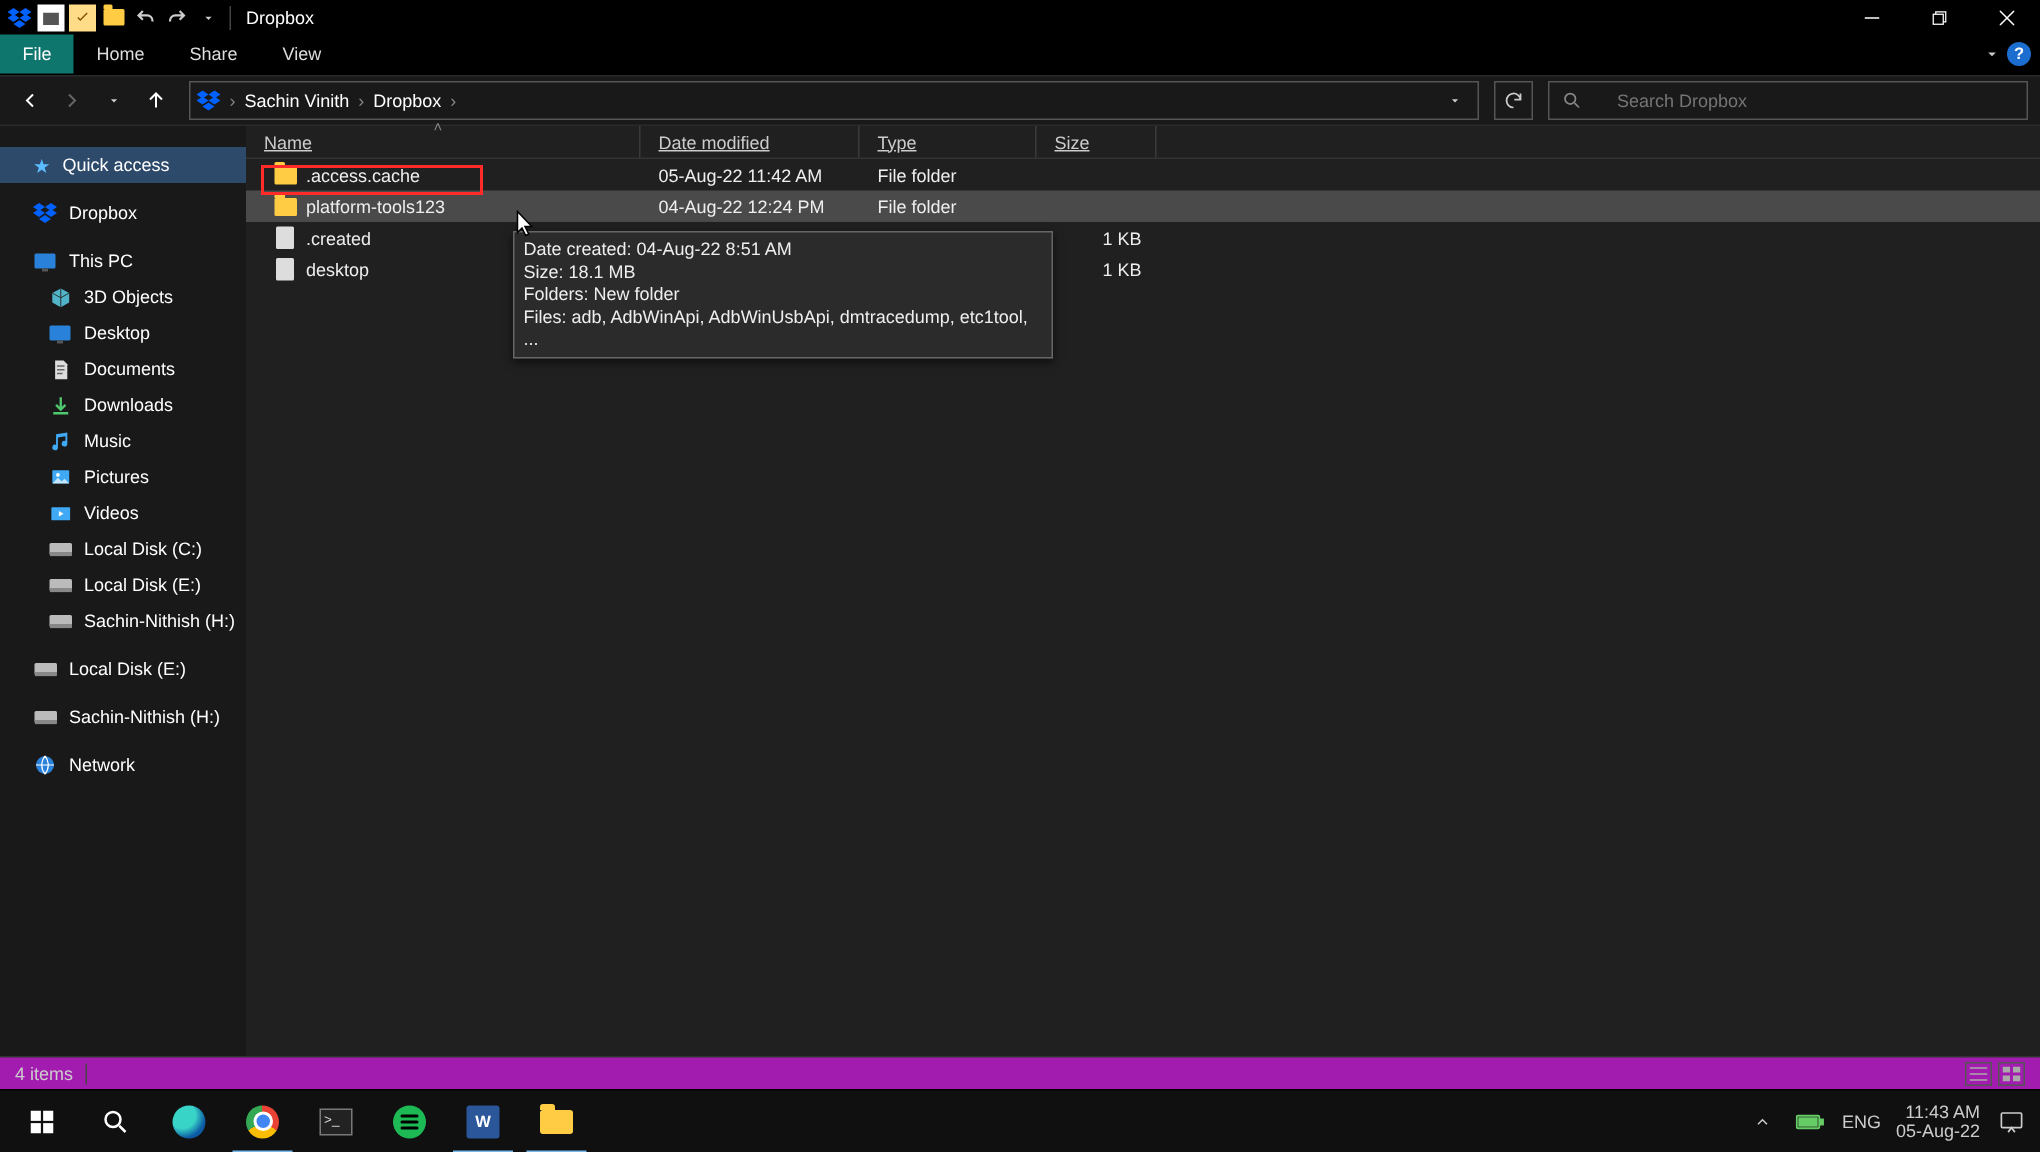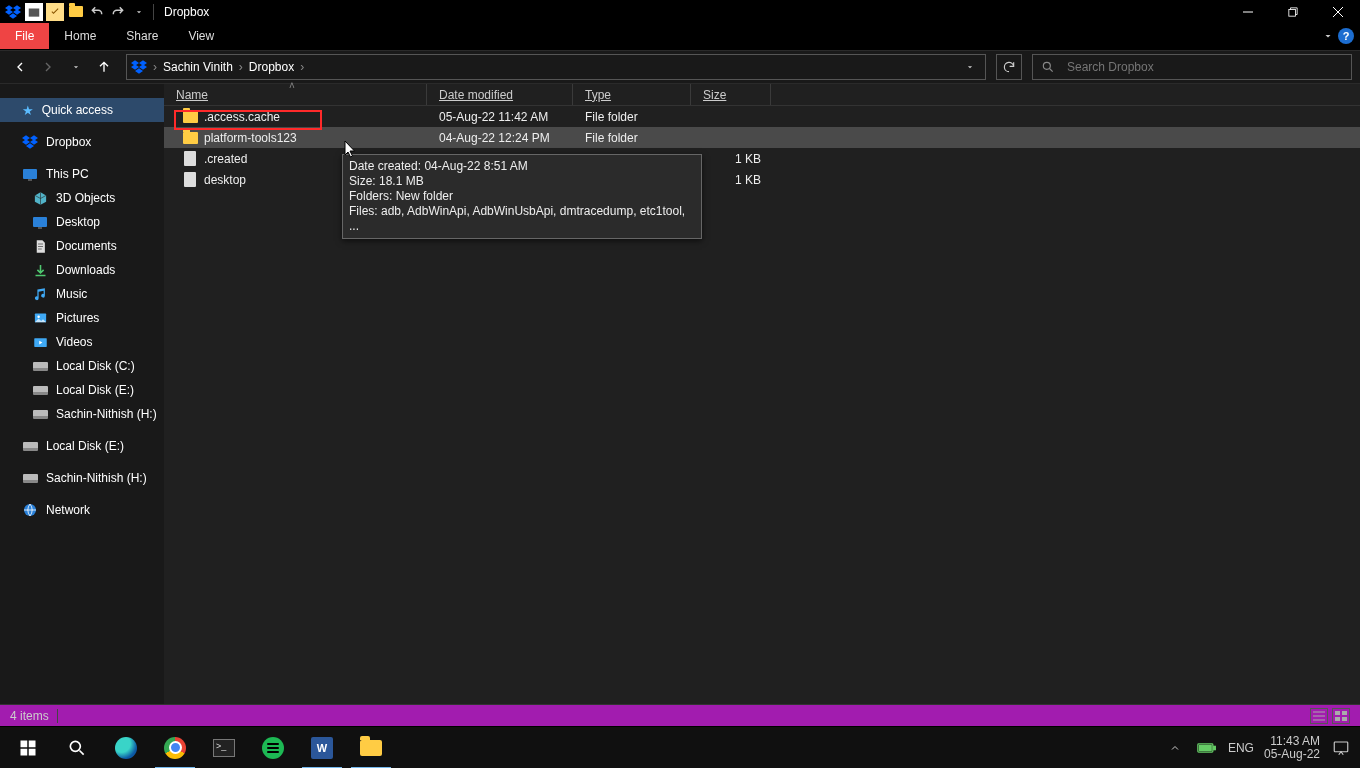--- a/index.html
+++ b/index.html
@@ -8,37 +8,37 @@
   
   .titlebar { height: 23px; background: #000; display: flex; align-items: center; padding-left: 4px; }
   .titlebar .qat { display: flex; align-items: center; gap: 3px; }
   .qat .qat-ico { width: 18px; height: 18px; display:flex; align-items:center; justify-content:center; }
   .titlebar .title { margin-left: 8px; color: #fff; font-size: 12px; }
   .titlebar .spacer { flex: 1; }
   .titlebar .winbtn { width: 45px; height: 23px; display:flex; align-items:center; justify-content:center; color:#fff; }
 
   
   .menubar { height: 27px; background:#000; display:flex; align-items:stretch; border-bottom:1px solid #000; }
-  .menubar .file { background:#ef4444; color:#fff; padding:0 15px; display:flex; align-items:center; font-size:12px; }
+  .menubar .file { background:#0f766e; color:#fff; padding:0 15px; display:flex; align-items:center; font-size:12px; }
   .menubar .mitem { color:#ddd; padding:0 15px; display:flex; align-items:center; }
   .menubar .mspacer { flex:1; }
   .menubar .mright { display:flex; align-items:center; padding-right:6px; gap:4px; }
   .help-circ { width:16px; height:16px; border-radius:50%; background:#1c6dd0; color:#fff; display:flex; align-items:center; justify-content:center; font-size:11px; font-weight:bold; }
 
   
   .navbar { height:34px; background:#191919; display:flex; align-items:center; padding:0 8px; gap:4px; border-top:1px solid #2a2a2a; border-bottom:1px solid #2a2a2a;}
   .navbtn { width:24px; height:24px; display:flex; align-items:center; justify-content:center; color:#888; }
   .navbtn.enabled { color:#fff; }
   .addressbar { flex:1; height:26px; border:1px solid #555; background:#191919; display:flex; align-items:center; margin:0 6px; padding:0 4px; gap:6px; }
   .crumb { color:#fff; font-size:12px; }
   .crumb-sep { color:#888; }
   .addr-tail { flex:1; }
   .addr-btn { width:22px; height:22px; display:flex; align-items:center; justify-content:center; color:#ccc; }
   .refresh { width:26px; height:26px; border:1px solid #555; display:flex; align-items:center; justify-content:center; color:#ccc; margin-right:6px;}
-  .searchbox { width:320px; height:26px; border:1px solid #555; display:flex; align-items:center; padding:0 8px; gap:12px; color:#888;}
+  .searchbox { width:320px; height:26px; border:1px solid #555; display:flex; align-items:center; padding:0 8px; gap:23px; color:#888;}
   .searchbox input { flex:1; background:transparent; border:none; outline:none; color:#ccc; font-size:12px; font-family:inherit;}
 
   
   .body { display:flex; height: calc(768px - 23px - 27px - 34px - 22px - 42px); background:#202020;}
   
   .sidebar { width:164px; background:#191919; color:#fff; overflow:hidden; }
   .sidebar .grouppad { height:14px; }
   .sidebar .item { height:24px; display:flex; align-items:center; gap:8px; padding-left:22px; }
   .sidebar .item.sub { padding-left:32px; }
   .sidebar .item.l2 { padding-left:22px; }

